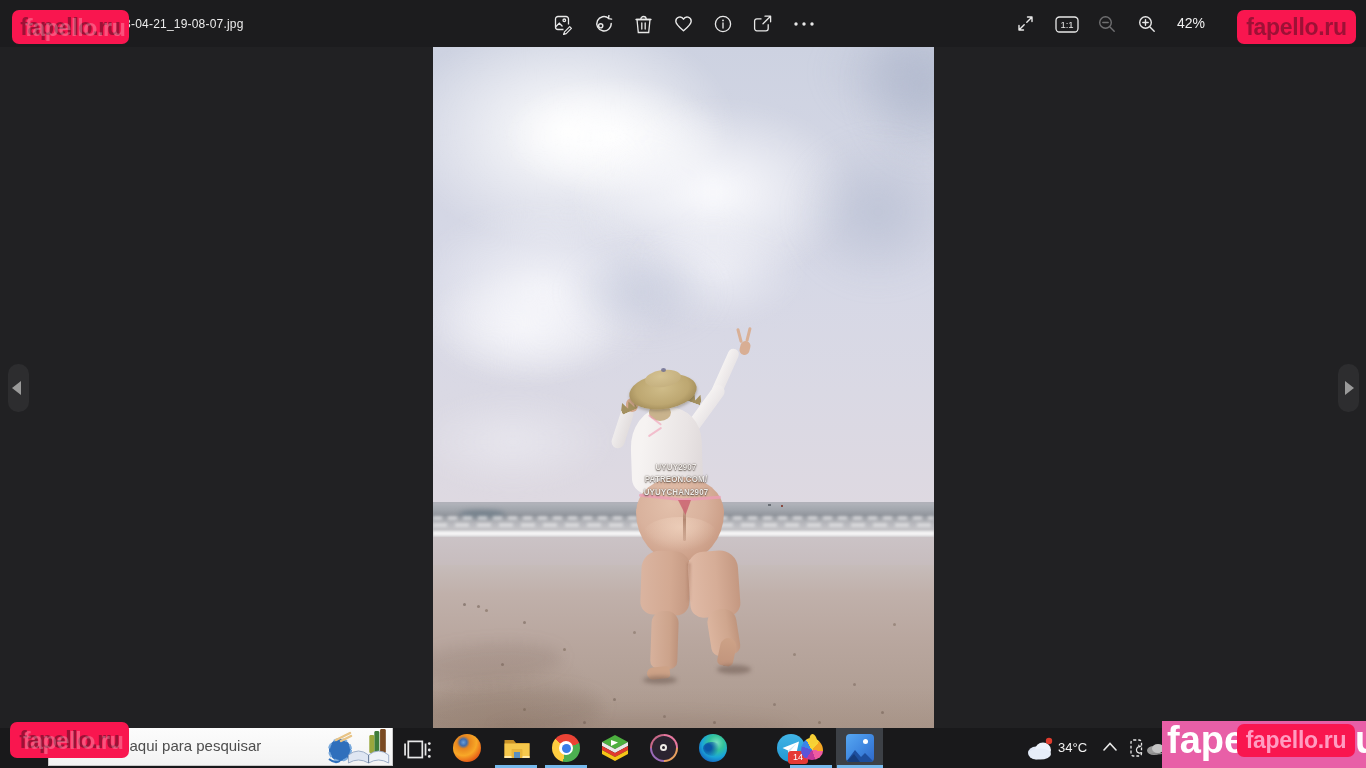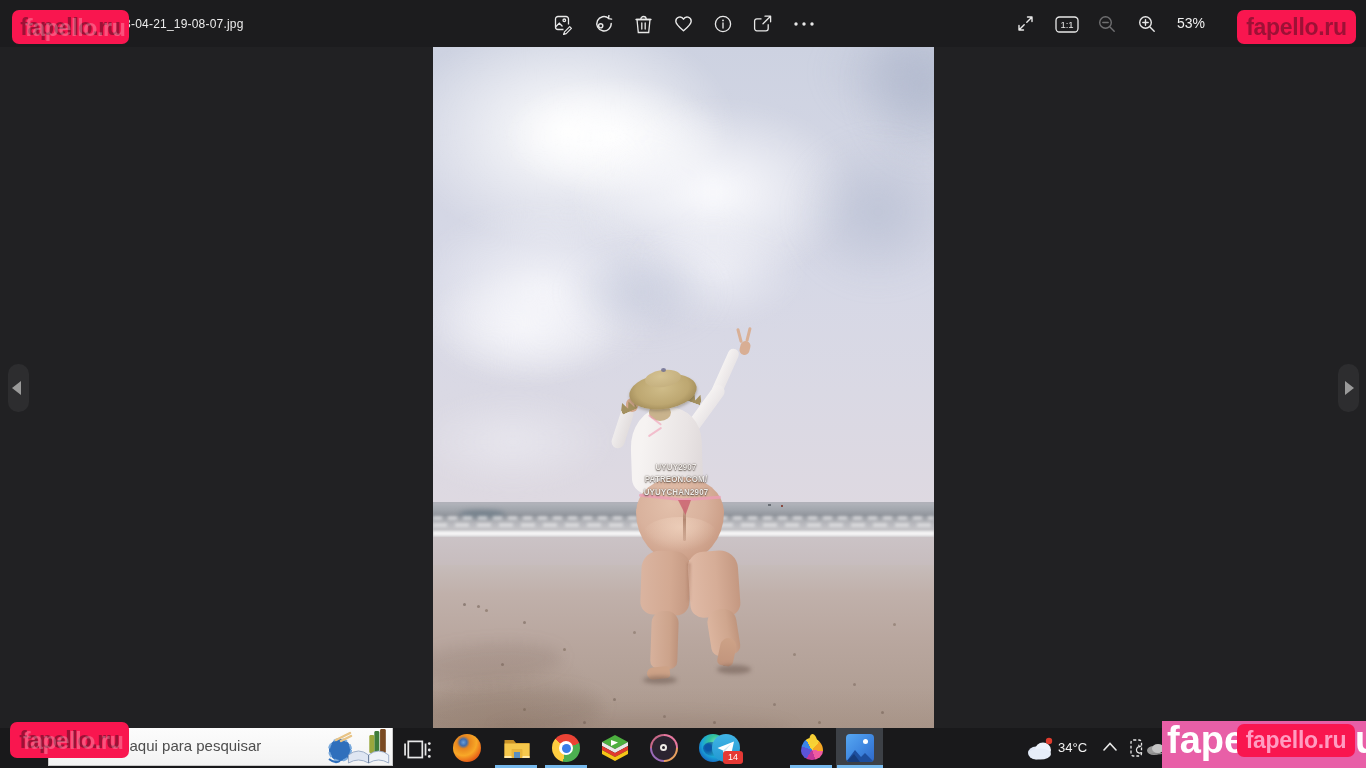--- a/index.html
+++ b/index.html
@@ -80,21 +80,21 @@
     <text x="12" y="12.2" text-anchor="middle" font-size="9.5" fill="#e8e8e8" stroke="none" font-family="Liberation Sans">1:1</text>
   </svg>
   <svg class="ticon" style="left:1098px;" width="18" height="18" viewBox="0 0 18 18" fill="none" stroke="#6f6f71" stroke-width="1.4" stroke-linecap="round">
     <circle cx="7.5" cy="7.5" r="5.8"></circle>
     <path d="M12 12 l4.2 4.2 M4.8 7.5 h5.4"></path>
   </svg>
   <svg class="ticon" style="left:1138px;" width="18" height="18" viewBox="0 0 18 18" fill="none" stroke="#e8e8e8" stroke-width="1.4" stroke-linecap="round">
     <circle cx="7.5" cy="7.5" r="5.8"></circle>
     <path d="M12 12 l4.2 4.2 M4.8 7.5 h5.4 M7.5 4.8 v5.4"></path>
   </svg>
-  <div id="pct">53%</div>
+  <div id="pct">42%</div>
 
   <div id="photo">
 
     <div style="left:0;top:0;width:501px;height:460px;background:linear-gradient(180deg,#cdd2e1 0%,#d3d6e4 25%,#d6d8e6 50%,#dad9e4 75%,#ded9e1 100%);"></div>
     <div style="left:-90px;top:-70px;width:450px;height:310px;background:radial-gradient(closest-side,rgba(255,255,255,0.98),rgba(255,255,255,0) 75%);filter:blur(6px);"></div>
     <div style="left:30px;top:10px;width:300px;height:160px;background:radial-gradient(closest-side,rgba(255,255,255,0.95),rgba(255,255,255,0) 75%);filter:blur(5px);"></div>
     <div style="left:-50px;top:200px;width:280px;height:160px;background:radial-gradient(closest-side,rgba(252,252,255,0.75),rgba(255,255,255,0) 72%);filter:blur(8px);"></div>
     <div style="left:400px;top:-70px;width:180px;height:220px;background:radial-gradient(closest-side,rgba(158,168,192,0.5),rgba(158,168,192,0) 75%);filter:blur(12px);"></div>
     <div style="left:80px;top:20px;width:400px;height:250px;background:radial-gradient(closest-side,rgba(253,253,255,0.95),rgba(255,255,255,0) 72%);filter:blur(9px);"></div>
     <div style="left:-70px;top:120px;width:360px;height:250px;background:radial-gradient(closest-side,rgba(250,250,253,0.8),rgba(255,255,255,0) 72%);filter:blur(9px);"></div>
@@ -241,21 +241,21 @@
 
     <div class="tbi" style="left:650px;border-radius:50%;background:#2b2430;border:2.5px solid transparent;background-image:linear-gradient(#2b2430,#2b2430),conic-gradient(#e878a0 0 90deg,#e8a060 90deg 180deg,#9a6ab8 180deg 270deg,#c86888 270deg 360deg);background-origin:border-box;background-clip:content-box,border-box;">
       <div style="position:absolute;left:8px;top:8px;width:7px;height:7px;border-radius:50%;background:#f0ece8;"></div>
       <div style="position:absolute;left:10px;top:10px;width:3px;height:3px;border-radius:50%;background:#2b2430;"></div>
     </div>
 
     <div class="tbi" style="left:699px;border-radius:50%;background:radial-gradient(circle at 62% 32%,#7ce0c4 0%,#35c49a 28%,#1aa5d8 55%,#1565c0 80%,#0d47a1 100%);">
       <div style="position:absolute;left:4px;top:8px;width:18px;height:14px;border-radius:50% 50% 40% 60%;background:radial-gradient(circle at 30% 40%,#0b57a8 20%,rgba(11,87,168,0) 70%);"></div>
     </div>
 
-    <div class="tbi" style="left:712px;border-radius:50%;background:linear-gradient(180deg,#41b4e6,#2298d2);">
+    <div class="tbi" style="left:777px;border-radius:50%;background:linear-gradient(180deg,#41b4e6,#2298d2);">
       <svg style="position:absolute;left:5px;top:7px;" width="18" height="15" viewBox="0 0 18 15">
           <path d="M0.5 7 L17 0.5 L14 14 L9 11 L6.5 13.5 L6 9.5 z" fill="#fff"></path>
           <path d="M6 9.5 L14.5 2.5 L7.5 10.8 z" fill="#c8e6f5"></path>
         </svg>
       <div style="position:absolute;left:11px;top:17px;width:20px;height:13px;background:#e53935;border-radius:3px;color:#fff;font-size:9px;text-align:center;line-height:13px;font-family:'Liberation Sans',sans-serif;">14</div>
     </div>
 
     <div class="tbi" style="left:798px;">
       <div style="position:absolute;left:3px;top:4px;width:22px;height:22px;border-radius:46% 54% 50% 50%/60% 58% 42% 42%;background:conic-gradient(from 0deg at 50% 55%,#f7d435 0 40deg,#f5a623 40deg 95deg,#ef5ba0 95deg 160deg,#c2369a 160deg 215deg,#5b54d8 215deg 290deg,#3b84e8 290deg 330deg,#f7d435 330deg 360deg);transform:rotate(0deg);"></div>
       <div style="position:absolute;left:11px;top:0px;width:8px;height:10px;background:#f7cf35;border-radius:50% 50% 50% 50%/80% 80% 20% 20%;transform:rotate(-9deg);"></div>

